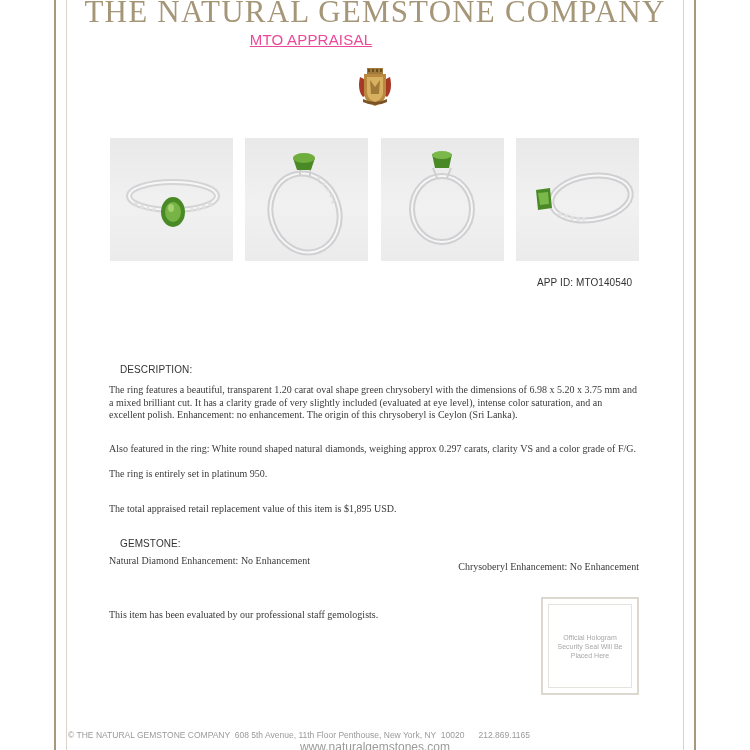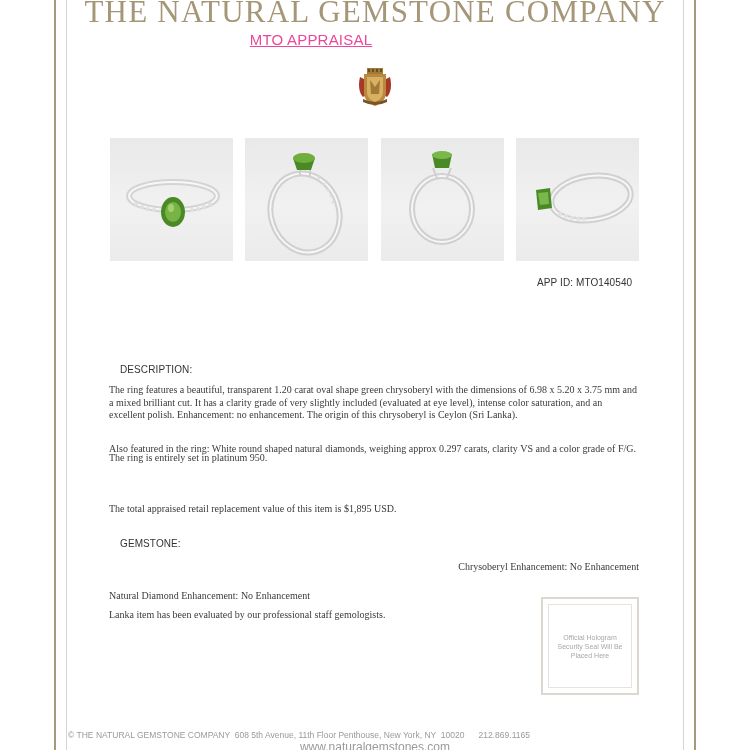--- a/index.html
+++ b/index.html
@@ -146,26 +146,26 @@
     <path d="M20 52 L34 50 L36 70 L22 72 Z" fill="#4a8a26"></path>
     <path d="M22 55 L32 54 L33 66 L24 67 Z" fill="#7ab84a"></path>
   </svg>
 </div>
 
 <div class="app-id">APP ID: MTO140540</div>
 
 <div class="section-label" style="top:364px;">DESCRIPTION:</div>
 <div class="para" style="top:384px;">The ring features a beautiful, transparent 1.20 carat oval shape green chrysoberyl with the dimensions of 6.98 x 5.20 x 3.75 mm and a mixed brilliant cut. It has a clarity grade of very slightly included (evaluated at eye level), intense color saturation, and an excellent polish. Enhancement: no enhancement. The origin of this chrysoberyl is Ceylon (Sri Lanka).</div>
 <div class="para" style="top:443px;">Also featured in the ring: White round shaped natural diamonds, weighing approx 0.297 carats, clarity VS and a color grade of F/G.</div>
-<div class="para" style="top:452px;">The ring is entirely set in platinum 950.</div>
+<div class="para" style="top:468px;">The ring is entirely set in platinum 950.</div>
 <div class="para" style="top:503px;">The total appraised retail replacement value of this item is $1,895 USD.</div>
 
 <div class="section-label" style="top:538px;">GEMSTONE:</div>
 <div class="para" style="top:561px;text-align:right;">Chrysoberyl Enhancement: No Enhancement</div>
-<div class="para" style="top:590px;">Natural Diamond Enhancement: No Enhancement</div>
-<div class="para" style="top:609px;">Lanka item has been evaluated by our professional staff gemologists.</div>
+<div class="para" style="top:555px;">Natural Diamond Enhancement: No Enhancement</div>
+<div class="para" style="top:609px;">This item has been evaluated by our professional staff gemologists.</div>
 
 <div class="seal-outer">
   <div class="seal-inner">Official Hologram Security Seal Will Be Placed Here</div>
 </div>
 
 <div class="footer-line1">© THE NATURAL GEMSTONE COMPANY  608 5th Avenue, 11th Floor Penthouse, New York, NY  10020      212.869.1165</div>
 <div class="footer-line2">www.naturalgemstones.com</div>
 
 </body></html>

